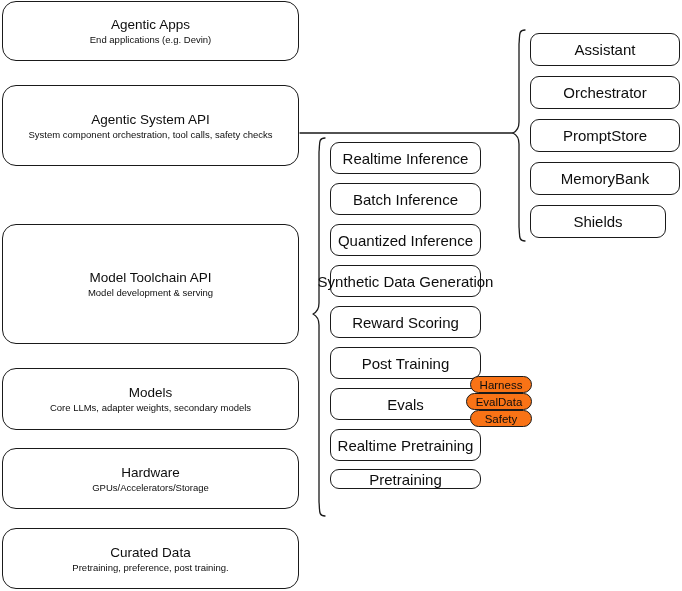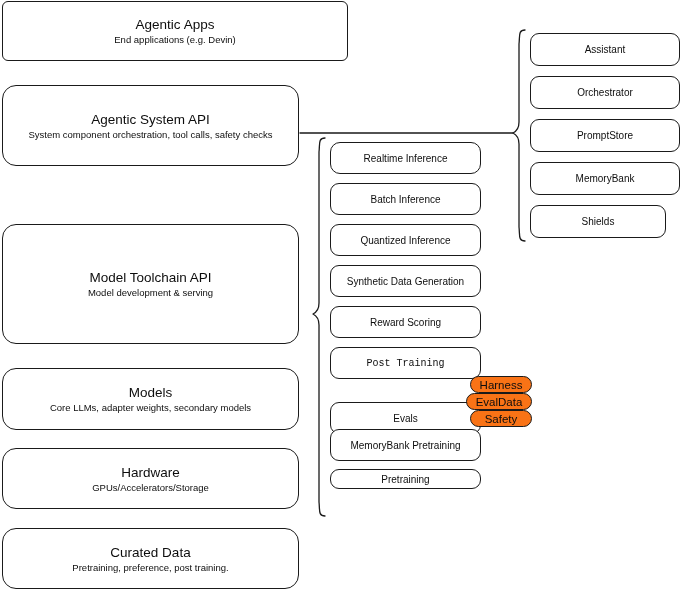--- a/index.html
+++ b/index.html
@@ -53,21 +53,21 @@
   
   .mini {
     position: absolute;
     box-sizing: border-box;
     border: 1.3px solid #1a1a1a;
     border-radius: 9px;
     background: #ffffff;
     display: flex;
     align-items: center;
     justify-content: center;
-    font-size: 10px;
+    font-size: 15px;
     color: #0d0d0d;
     white-space: nowrap;
   }
   
   .pill {
     position: absolute;
     box-sizing: border-box;
     border: 1.3px solid #1a1a1a;
     border-radius: 999px;
     background: #f97316;
@@ -92,21 +92,21 @@
     stroke-width: 1.3;
     stroke-linecap: round;
     stroke-linejoin: round;
   }
 </style>
 </head>
 <body>
 
 <div id="canvas">
 
-  <div class="box stack-box" style="left:2px; top:1px; width:346px; height:60px;border-radius:6px;">
+  <div class="box stack-box" style="left:2px; top:1px; width:297px; height:60px;">
     <div class="title">Agentic Apps</div>
     <div class="subtitle">End applications (e.g. Devin)</div>
   </div>
 
   <div class="box stack-box" style="left:2px; top:85px; width:297px; height:81px;">
     <div class="title">Agentic System API</div>
     <div class="subtitle">System component orchestration, tool calls, safety checks</div>
   </div>
 
   <div class="box stack-box" style="left:2px; top:224px; width:297px; height:120px;">
@@ -122,43 +122,43 @@
   <div class="box stack-box" style="left:2px; top:448px; width:297px; height:61px;">
     <div class="title">Hardware</div>
     <div class="subtitle">GPUs/Accelerators/Storage</div>
   </div>
 
   <div class="box stack-box" style="left:2px; top:528px; width:297px; height:61px;">
     <div class="title">Curated Data</div>
     <div class="subtitle">Pretraining, preference, post training.</div>
   </div>
 
-  <div class="mini" style="left:330px; top:142px; width:151px; height:32px;border-radius:10px;">
+  <div class="mini" style="left:330px; top:142px; width:151px; height:32px;">
     <span>Realtime Inference</span>
   </div>
   <div class="mini" style="left:330px; top:183px; width:151px; height:32px;">
     <span>Batch Inference</span>
   </div>
   <div class="mini" style="left:330px; top:224px; width:151px; height:32px;">
     <span>Quantized Inference</span>
   </div>
   <div class="mini" style="left:330px; top:265px; width:151px; height:32px;">
     <span>Synthetic Data Generation</span>
   </div>
   <div class="mini" style="left:330px; top:306px; width:151px; height:32px;">
     <span>Reward Scoring</span>
   </div>
-  <div class="mini" style="left:330px; top:347px; width:151px; height:32px;font-family:Liberation Mono, monospace;">
+  <div class="mini" style="left:330px; top:347px; width:151px; height:32px;">
     <span>Post Training</span>
   </div>
-  <div class="mini" style="left:330px; top:402px; width:151px; height:32px;">
+  <div class="mini" style="left:330px; top:388px; width:151px; height:32px;">
     <span>Evals</span>
   </div>
   <div class="mini" style="left:330px; top:429px; width:151px; height:32px;">
-    <span>MemoryBank Pretraining</span>
+    <span>Realtime Pretraining</span>
   </div>
   <div class="mini" style="left:330px; top:469px; width:151px; height:20px;">
     <span>Pretraining</span>
   </div>
 
   <div class="pill" style="left:470px; top:376px; width:62px; height:17px;">
     <span>Harness</span>
   </div>
   <div class="pill" style="left:466px; top:393px; width:66px; height:17px;">
     <span>EvalData</span>

